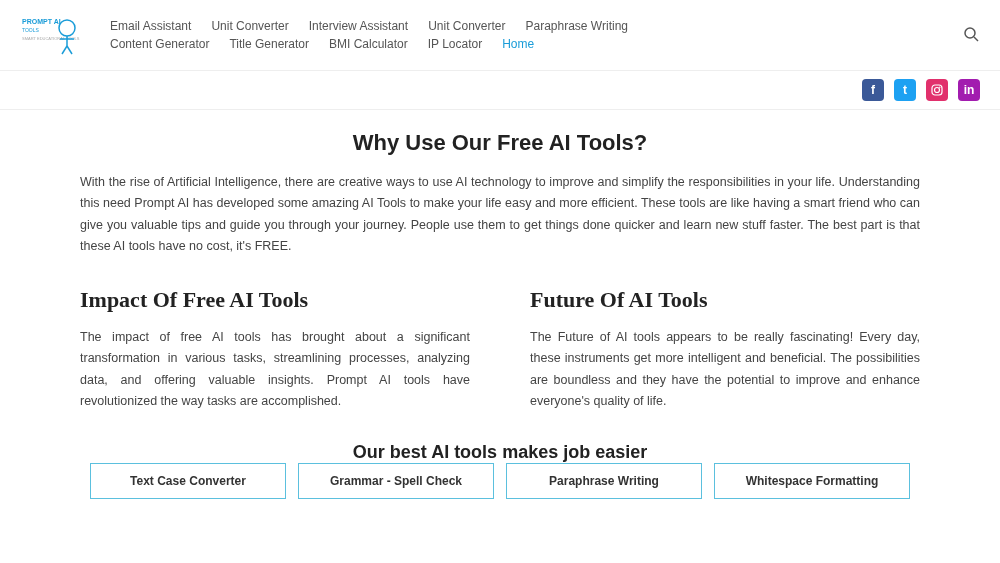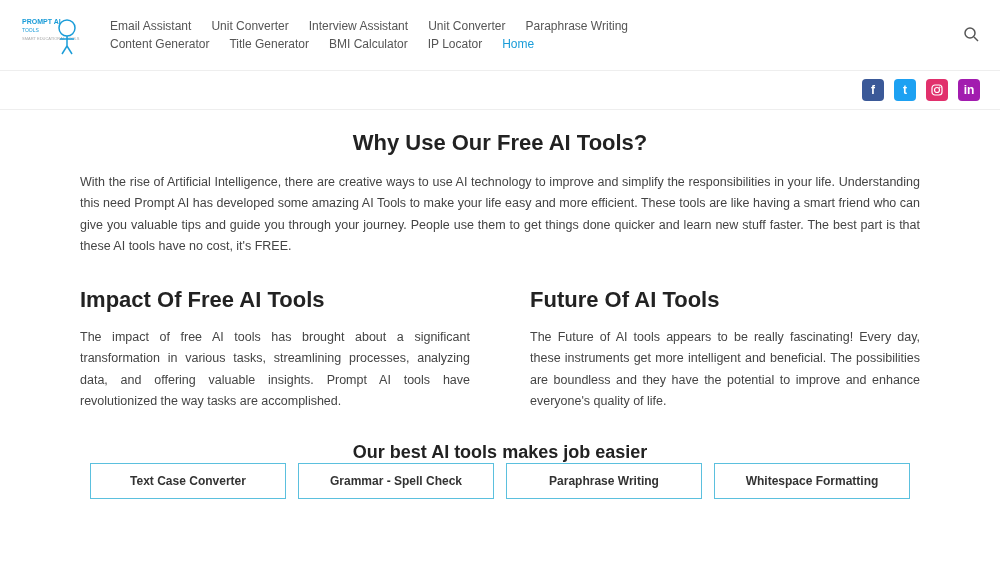--- a/index.html
+++ b/index.html
@@ -94,20 +94,21 @@
       display: flex;
       gap: 60px;
       margin: 30px 0;
     }
     .col-half { flex: 1; }
     .col-title {
       font-size: 22px;
       font-weight: bold;
       color: #222;
       margin-bottom: 14px;
+      font-family: Liberation Serif, serif;
     }
     .col-text {
       font-size: 12.5px;
       line-height: 1.7;
       color: #444;
       text-align: justify;
     }
 
     
     .center-title {

